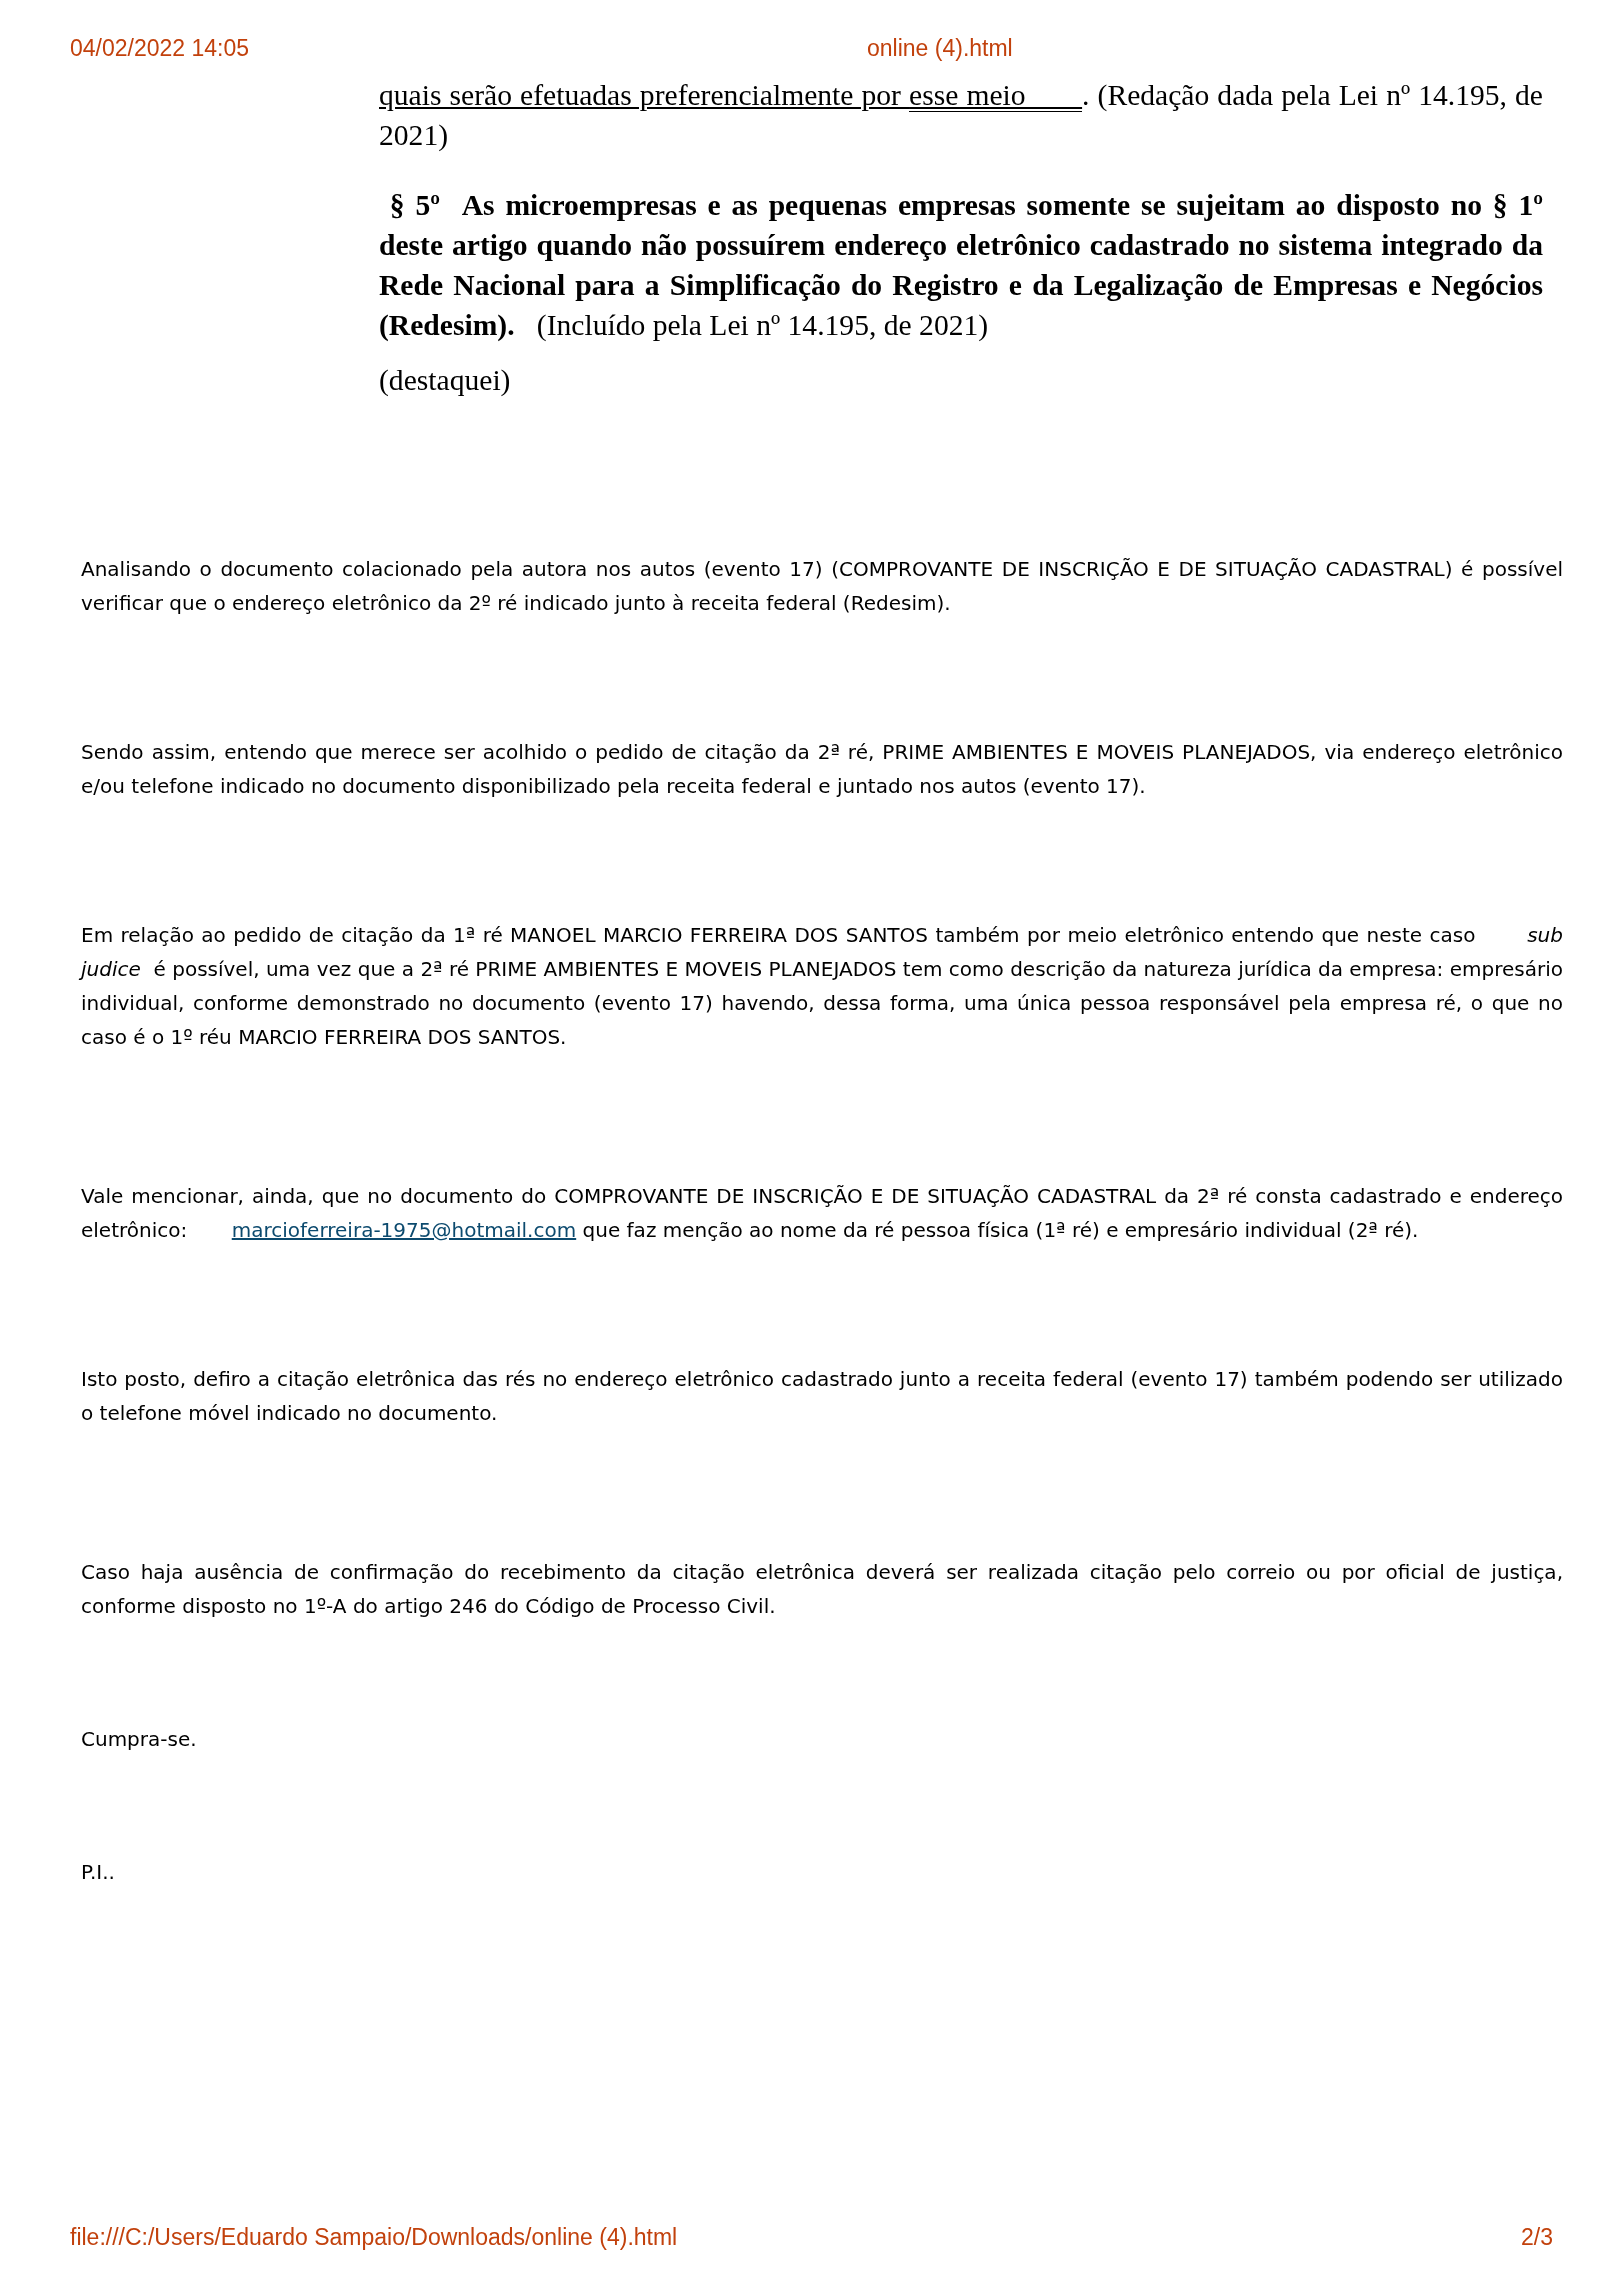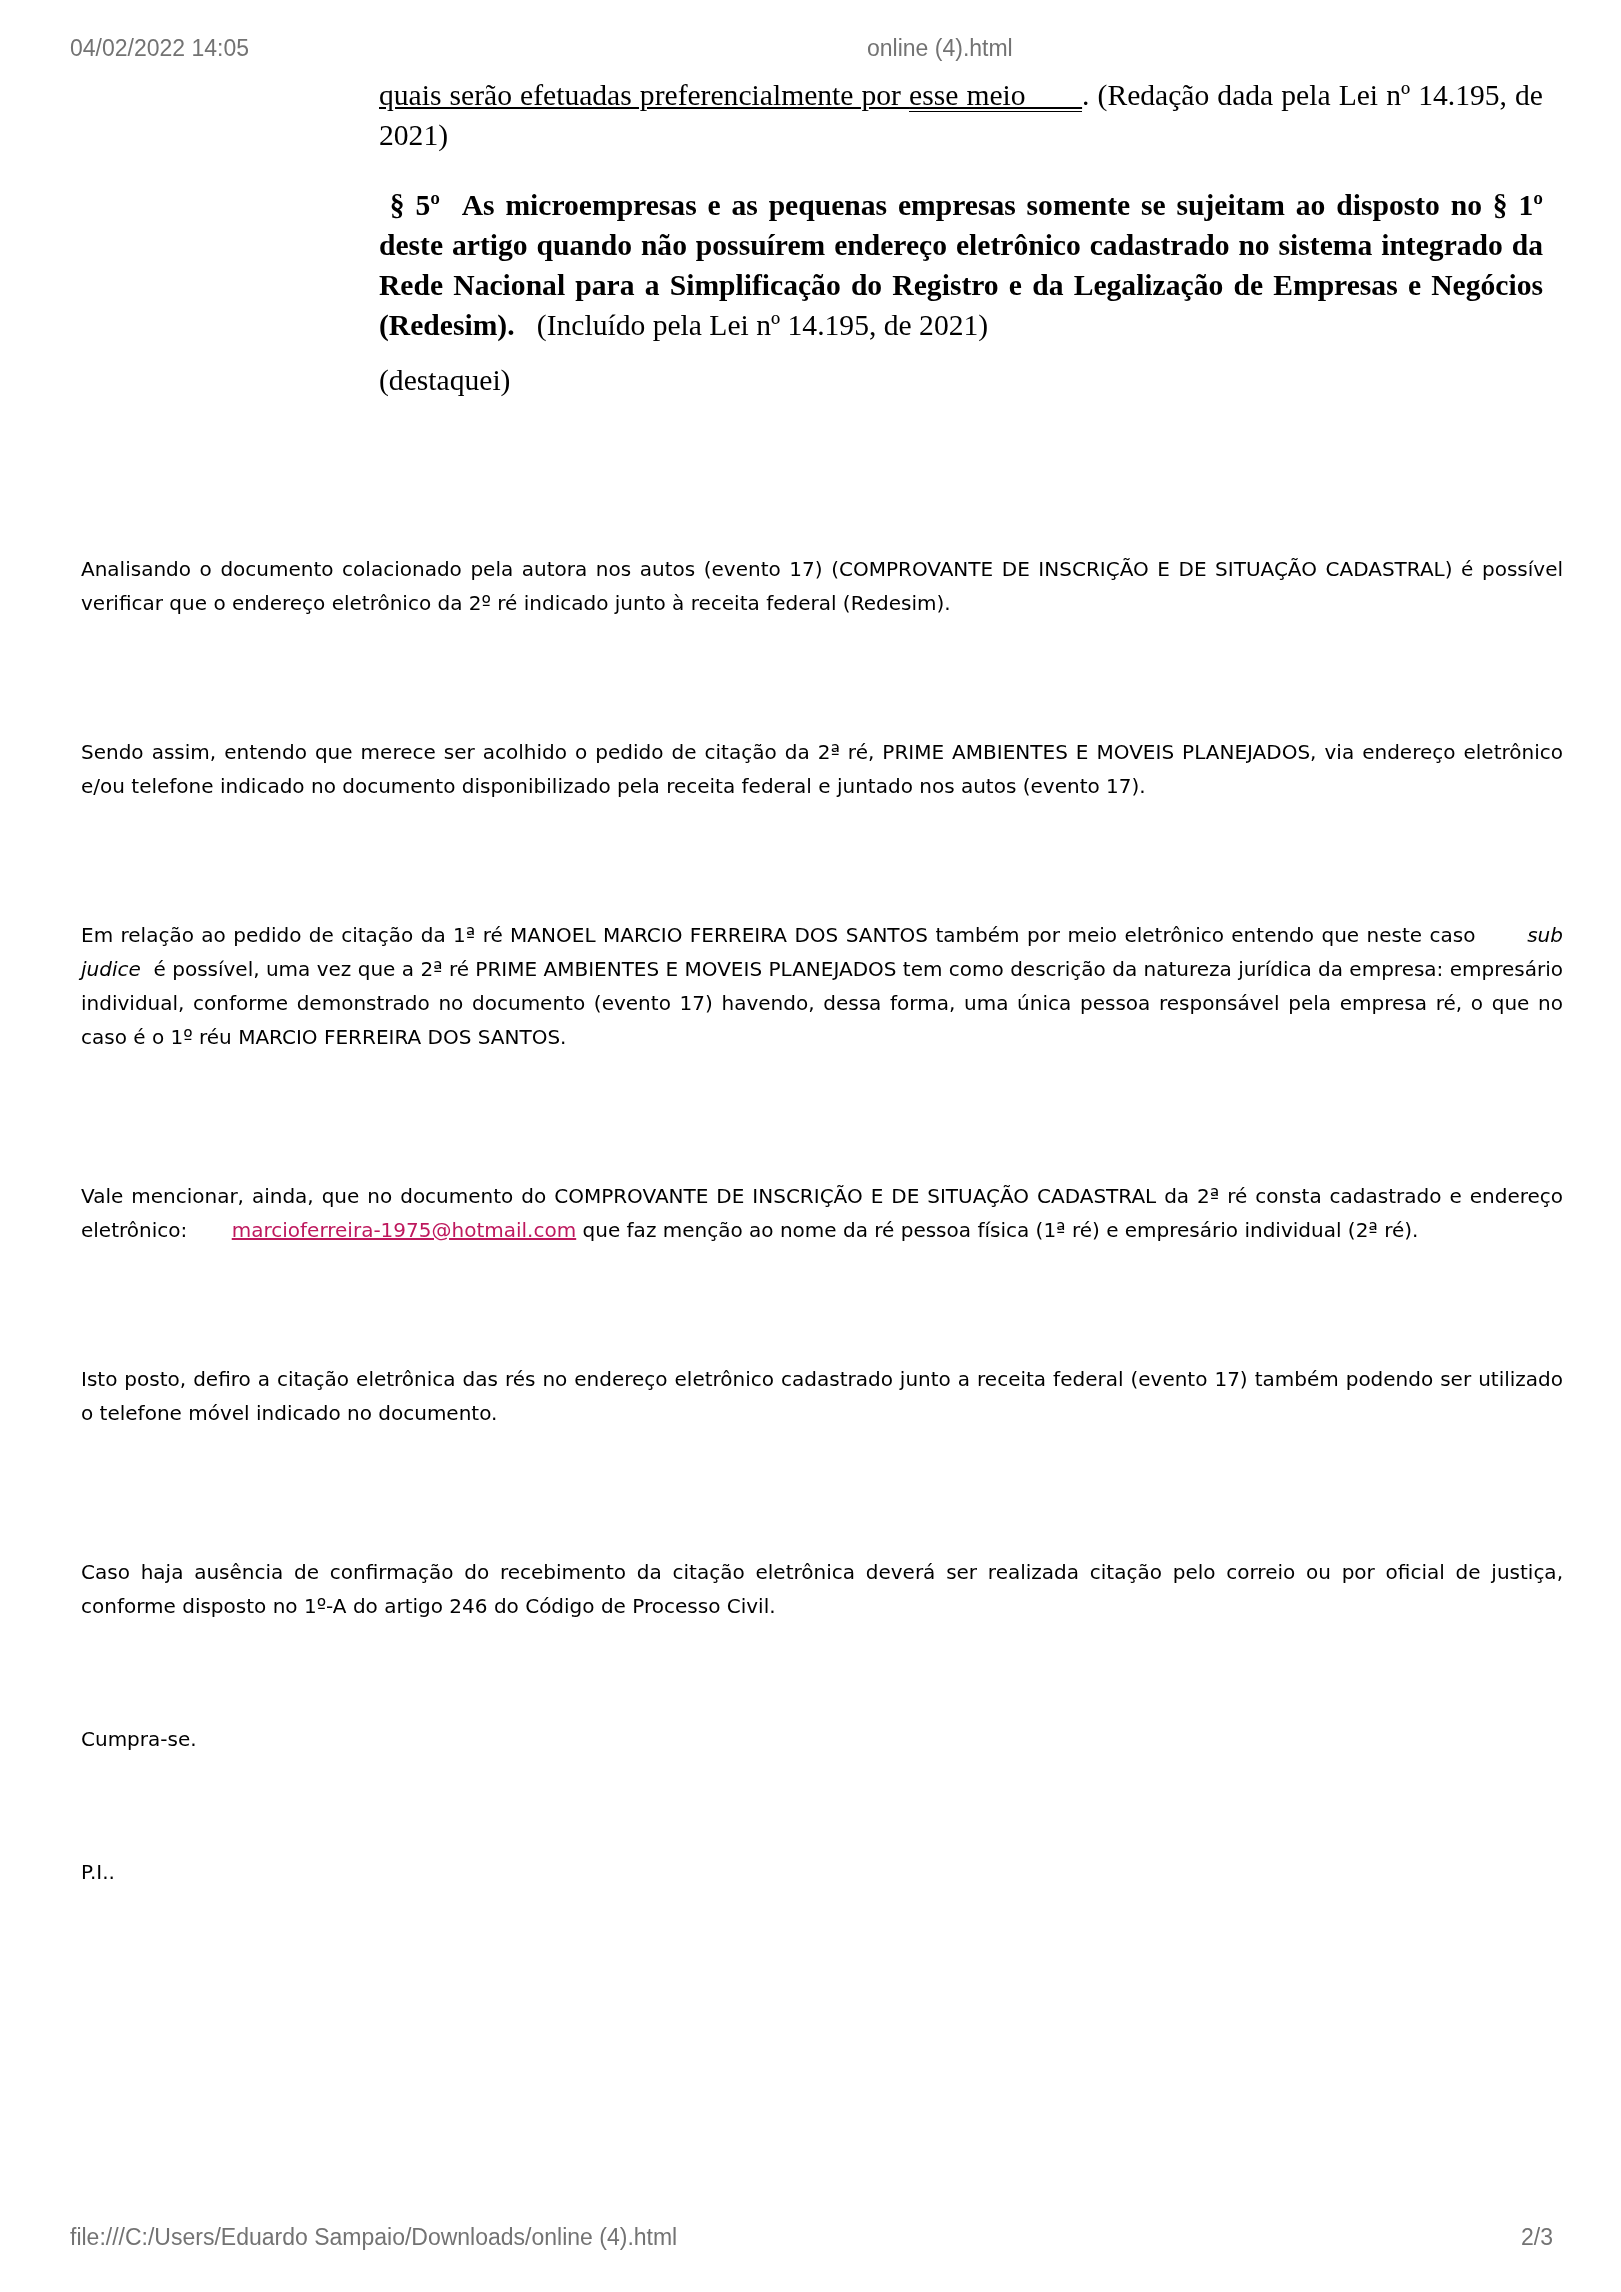--- a/index.html
+++ b/index.html
@@ -5,21 +5,21 @@
   html,body{margin:0;padding:0;background:#e9e9e9;}
   .page{
     position:relative;
     width:1621px;height:2293px;
     background:#ffffff;
     color:#000000;
     font-family:"Liberation Sans",sans-serif;
     overflow:hidden;
   }
   
-  .hf{position:absolute;font-size:23px;line-height:29px;color:#737373;}
+  .hf{position:absolute;font-size:23px;line-height:29px;color:#c2410c;}
   .header-date{top:34px;left:70px;}
   .header-title{top:34px;left:867px;}
   .footer-path{top:2223px;left:70px;}
   .footer-page{top:2223px;right:68px;}
   
   .quote-block{
     position:absolute;top:75px;left:379px;width:1164px;
     font-family:"Liberation Serif","DejaVu Serif",serif;
     font-size:29.6px;line-height:40px;text-align:justify;
   }
@@ -34,21 +34,21 @@
   .body-p{margin:0 0 115px 0;}
   .body-p.mb-lg{margin-bottom:125px;}
   .body-p.mb-sm{margin-bottom:99px;}
   .body-p.mb-none{margin-bottom:0;}
   
   .seg-plain{}
   .seg-bold{font-weight:700;}
   .seg-italic{font-style:italic;}
   .seg-underline{text-decoration:underline;}
   .seg-underline2{text-decoration:underline;border-bottom:1.8px solid #000;padding-bottom:0;}
-  .seg-link{color:#be185d;text-decoration:underline;cursor:pointer;}
+  .seg-link{color:#0c4a6e;text-decoration:underline;cursor:pointer;}
 </style>
 </head>
 <body>
 
 <div class="page">
 
   <div class="hf header-date">04/02/2022 14:05</div>
   <div class="hf header-title">online (4).html</div>
 
   <div class="quote-block">

